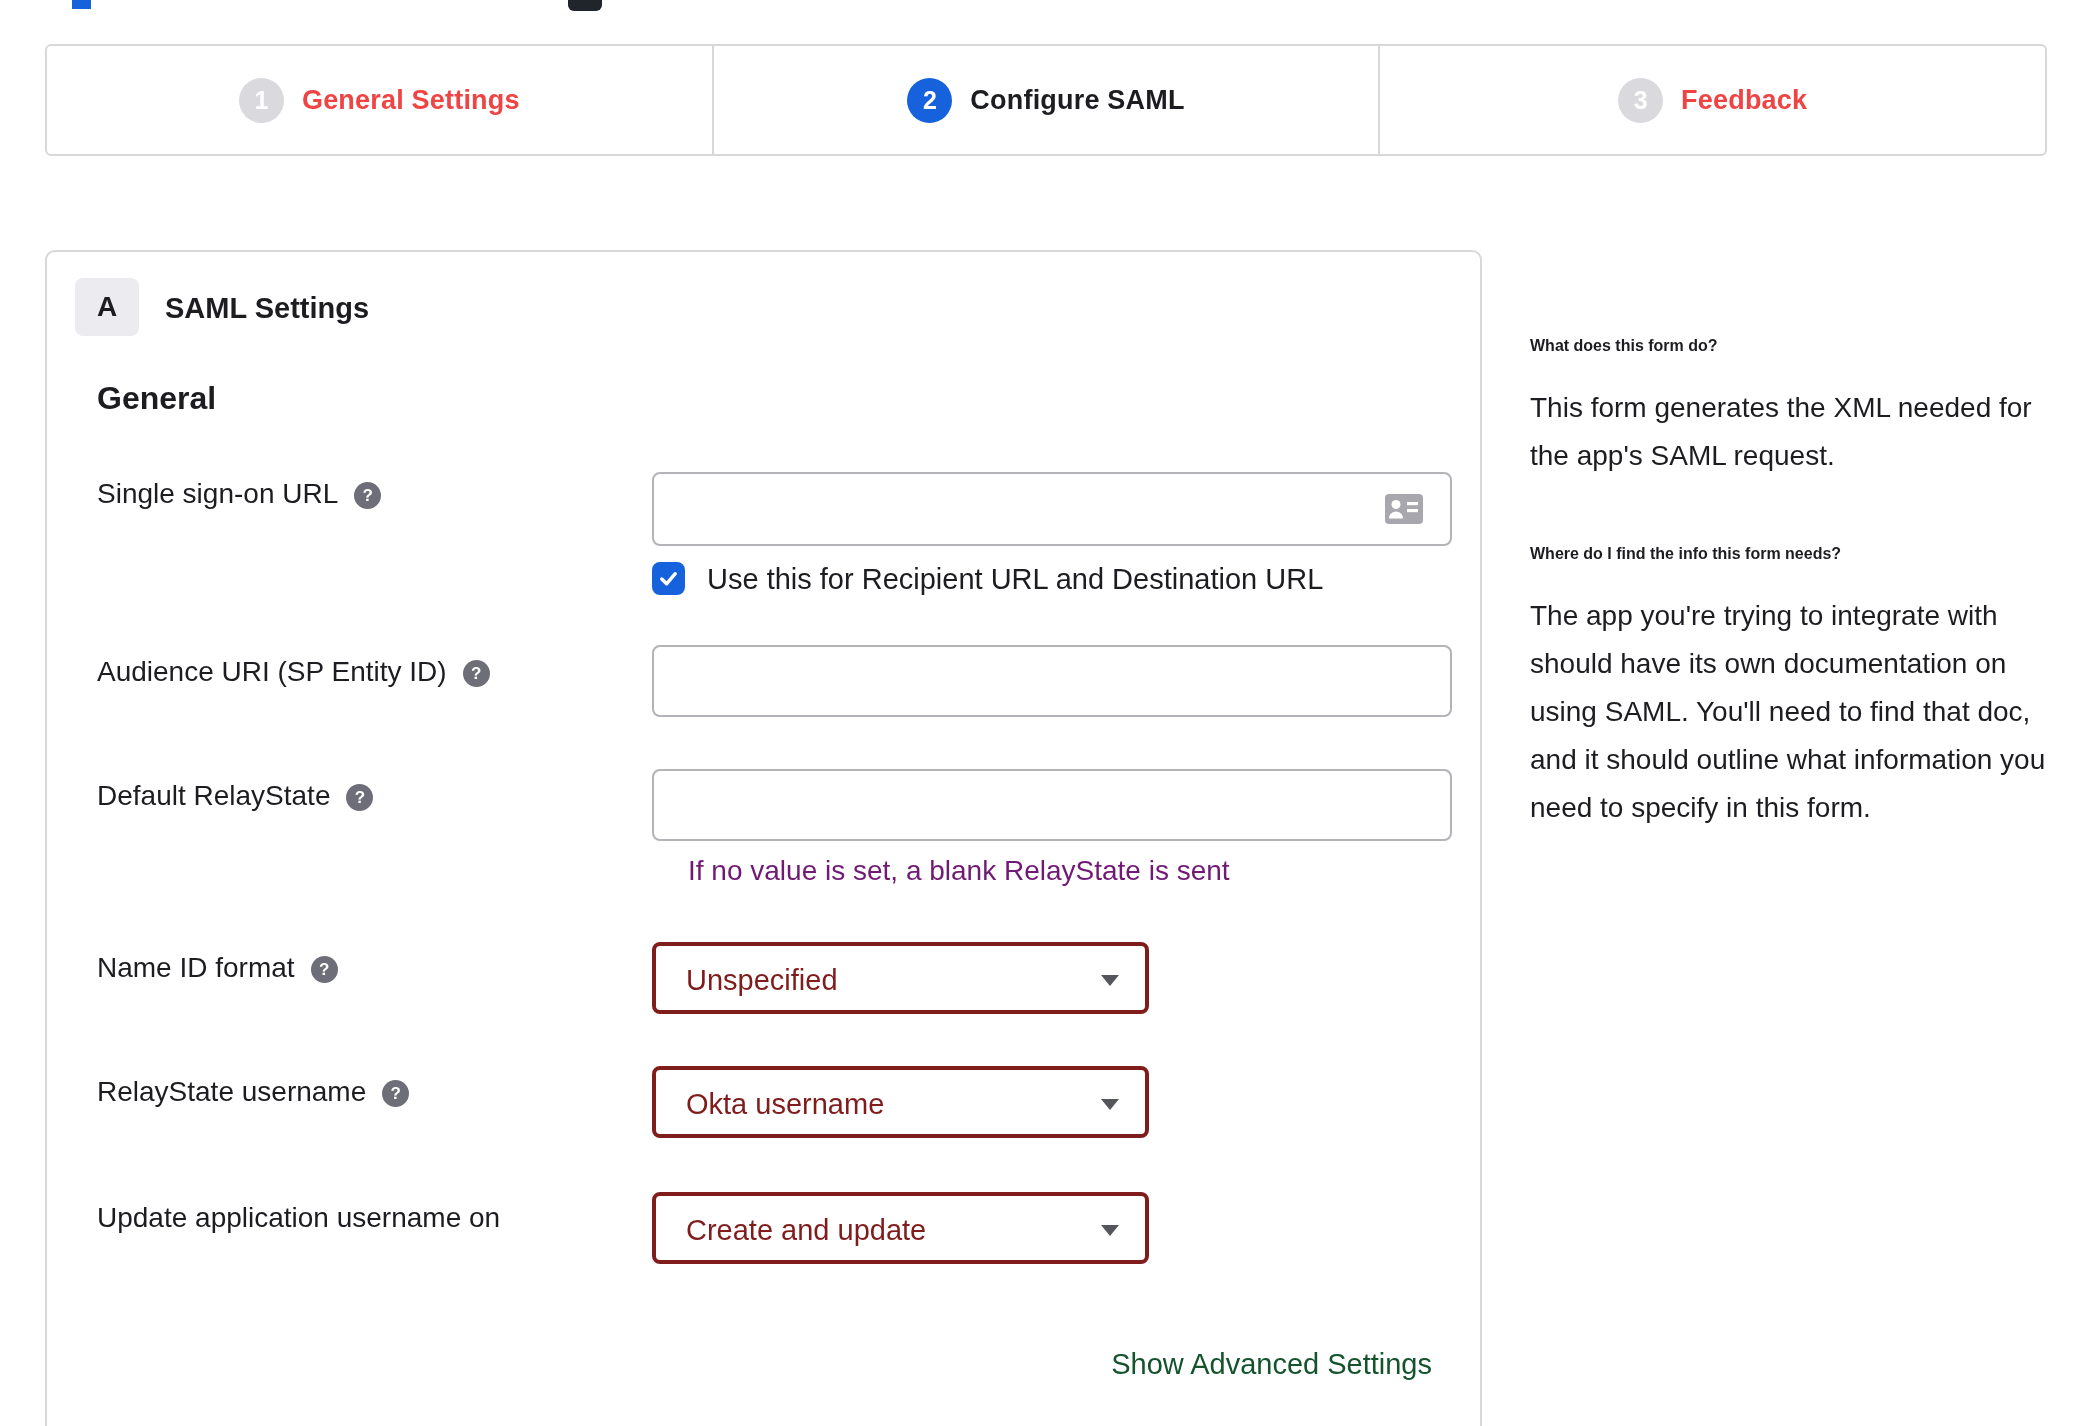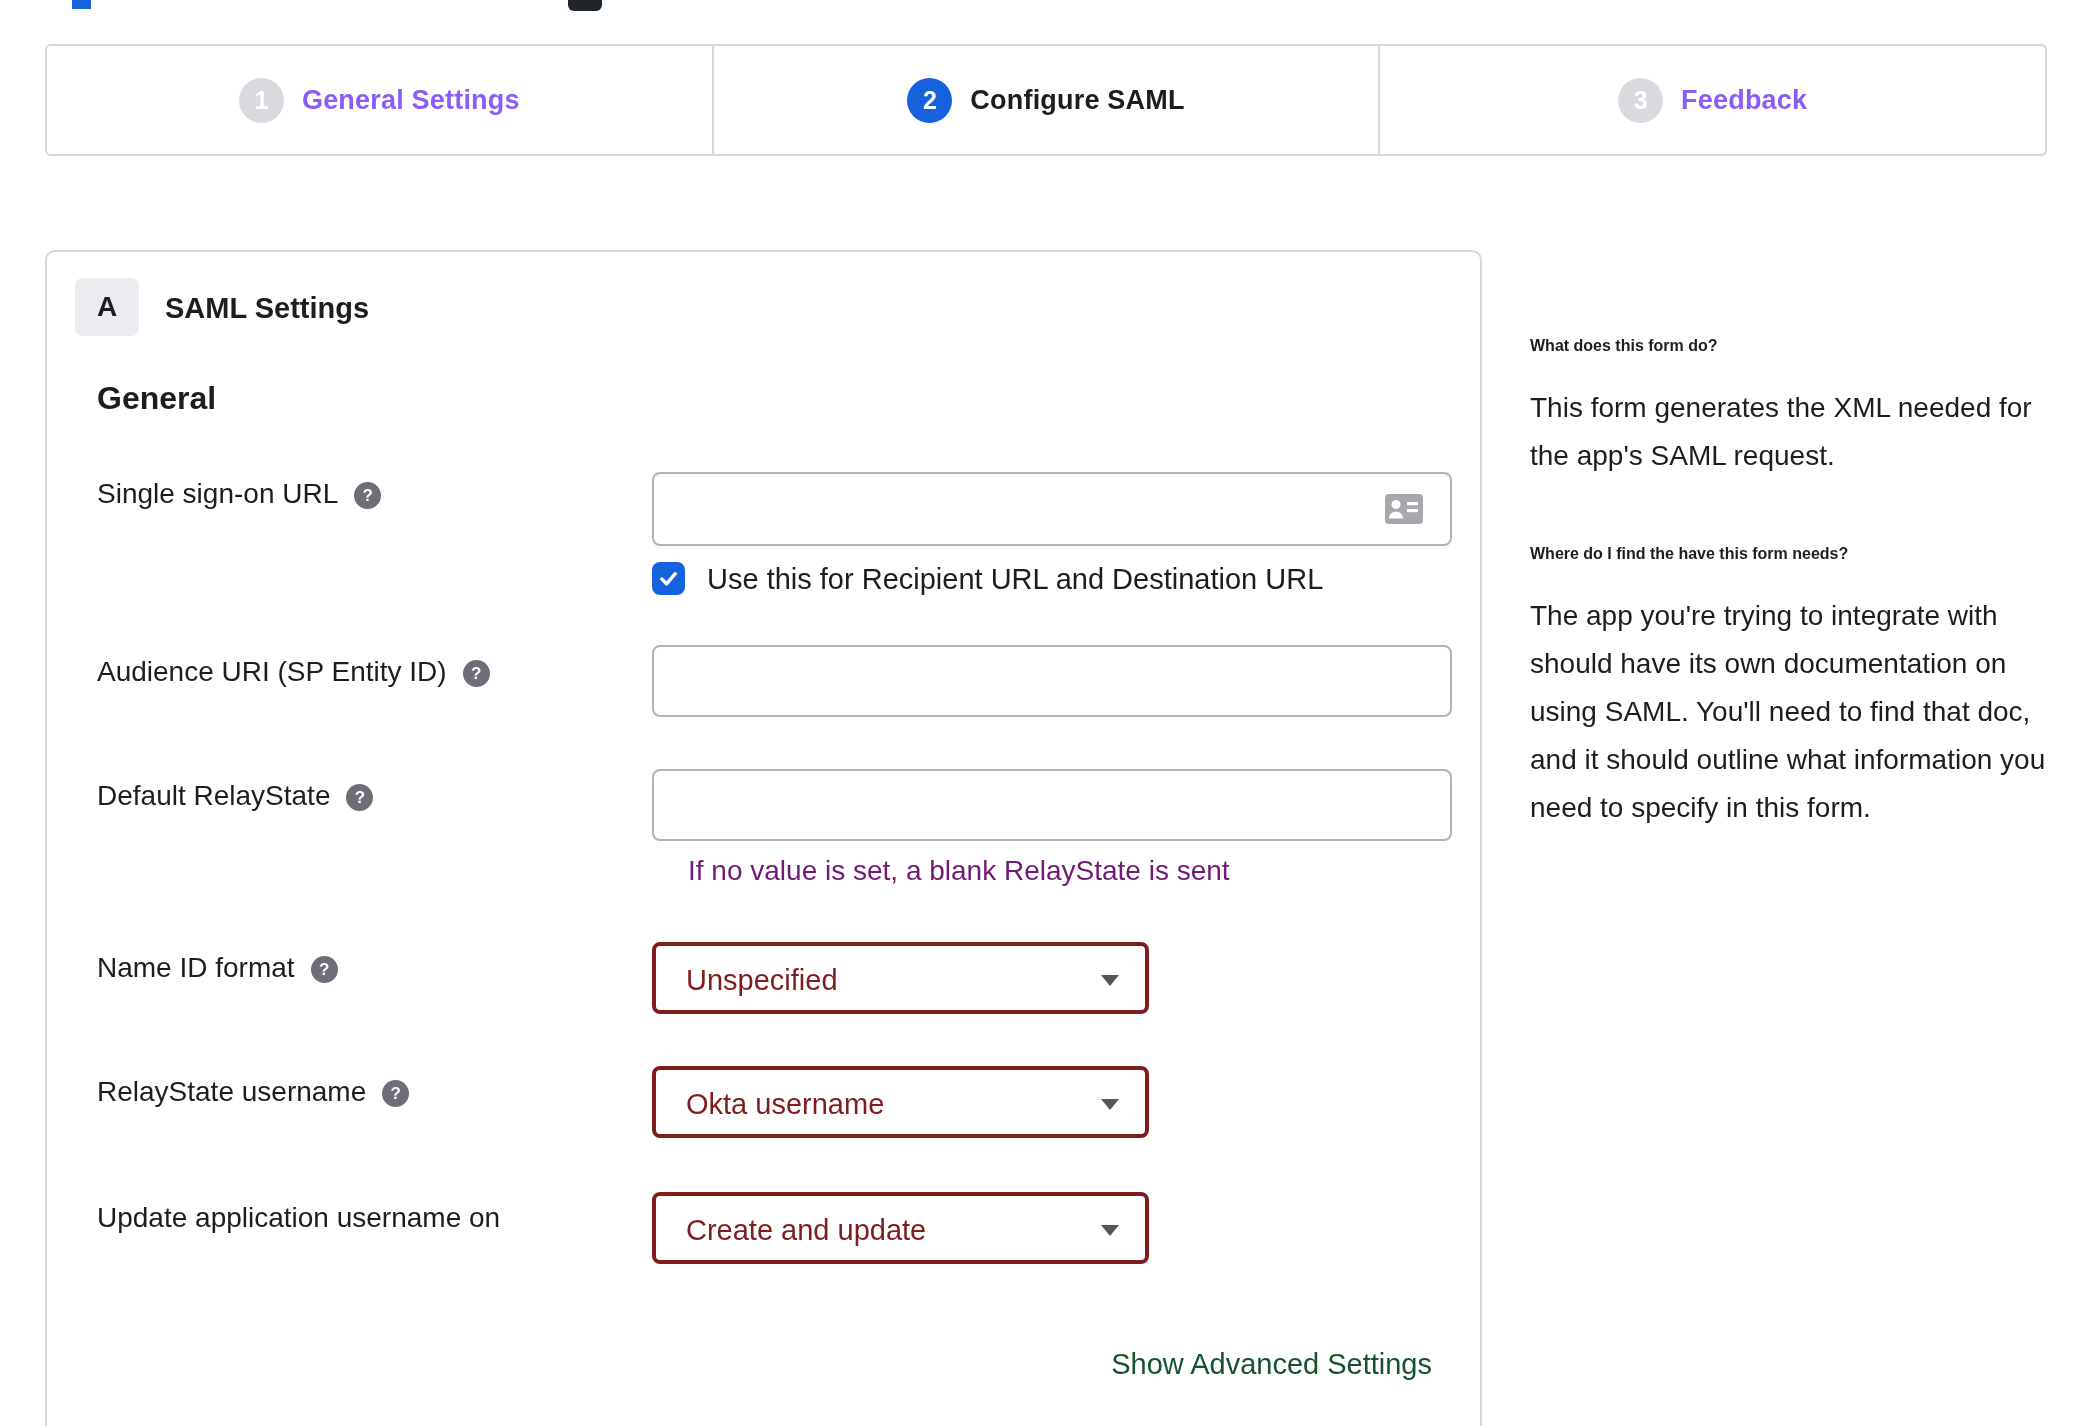--- a/index.html
+++ b/index.html
@@ -22,21 +22,21 @@
     position: absolute; left: 45px; top: 44px; width: 2002px; height: 112px;
     display: flex; border: 2px solid #d8d8dc; border-radius: 6px; background: #fff;
   }
   .step { flex: 1 1 0; display: flex; align-items: center; justify-content: center; gap: 18px; }
   .step + .step { border-left: 2px solid #d8d8dc; }
   .step-circle {
     width: 45px; height: 45px; border-radius: 50%;
     display: flex; align-items: center; justify-content: center;
     background: #d9d9de; color: #ffffff; font-size: 25px; font-weight: bold;
   }
-  .step-label { font-size: 27px; font-weight: bold; color: #8b5cf6; letter-spacing: 0.2px; }
+  .step-label { font-size: 27px; font-weight: bold; color: #ef4444; letter-spacing: 0.2px; }
   .step.active .step-circle { background: #1662dd; }
   .step.active .step-label { color: #1d1d21; }
 
   
   .panel {
     position: absolute; left: 45px; top: 250px; width: 1437px; height: 1280px;
     border: 2px solid #d8d8dc; border-radius: 10px; background: #fff;
   }
   .badge-a {
     position: absolute; left: 28px; top: 26px; width: 64px; height: 58px;
@@ -176,15 +176,15 @@
     <span class="caret"></span>
   </div>
 
   <a class="advanced-link">Show Advanced Settings</a>
 
 </div>
 
 <div class="sidebar">
   <h3>What does this form do?</h3>
   <p>This form generates the XML needed for the app's SAML request.</p>
-  <h3>Where do I find the have this form needs?</h3>
+  <h3>Where do I find the info this form needs?</h3>
   <p>The app you're trying to integrate with should have its own documentation on using SAML. You'll need to find that doc, and it should outline what information you need to specify in this form.</p>
 </div>
 
 </body></html>

